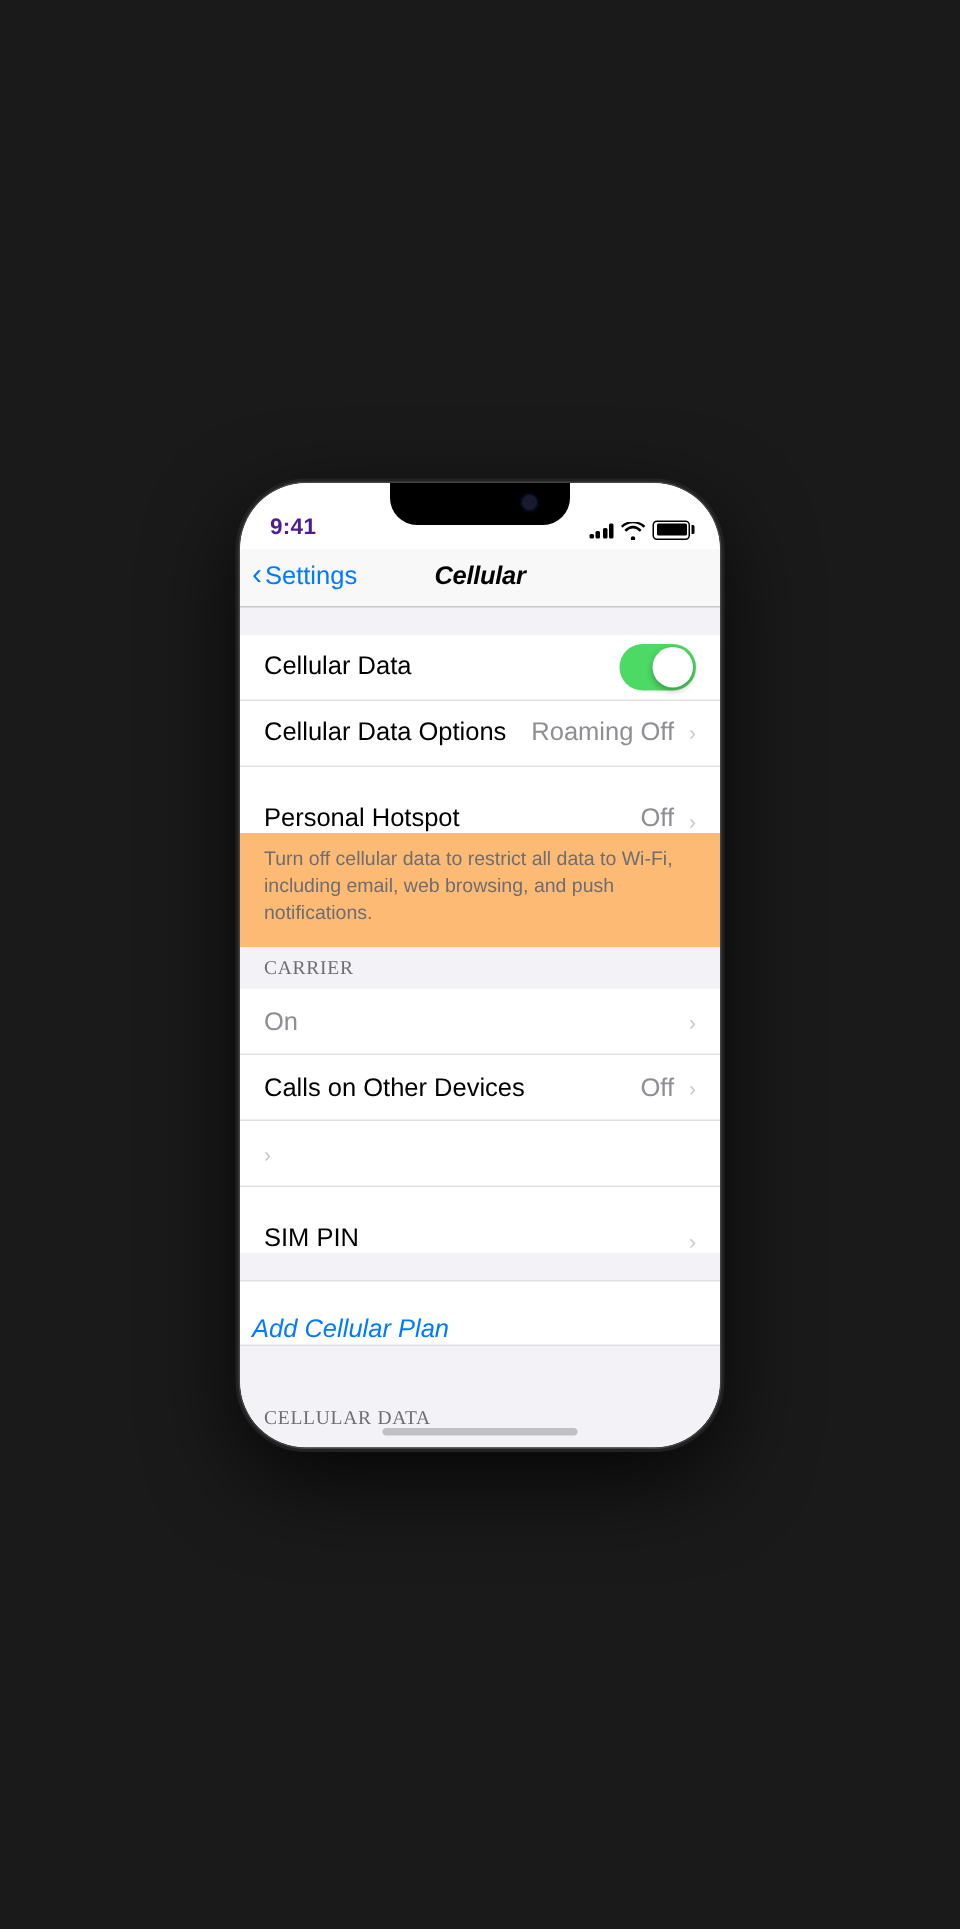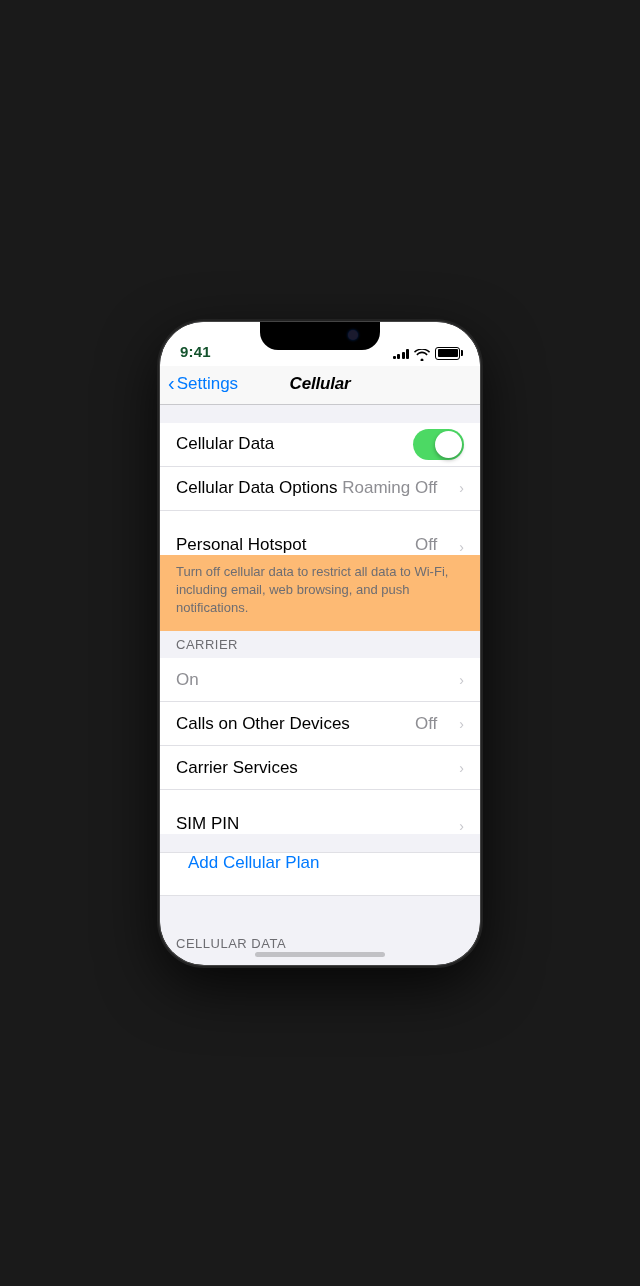--- a/index.html
+++ b/index.html
@@ -88,21 +88,21 @@
       background: #1a1a2e;
       border-radius: 50%;
       top: 8px;
       right: 22px;
       box-shadow: 0 0 3px rgba(0,100,255,0.4);
     }
 
     .status-time {
       font-size: 15px;
       font-weight: 600;
-      color: #14532d;
+      color: #4c1d95;
       letter-spacing: 0.2px;
     }
 
     .status-icons {
       display: flex;
       align-items: center;
       gap: 5px;
     }
 
     .signal-bars {
@@ -225,21 +225,21 @@
 
     .row-label {
       font-size: 17px;
       color: #000;
       flex: 1;
     }
 
     .row-value {
       font-size: 17px;
       color: #8e8e93;
-      margin-right: 22px;
+      margin-right: 10px;
     }
 
     .chevron-right {
       color: #c7c7cc;
       font-size: 14px;
       font-weight: 500;
     }
 
     
     .toggle {
@@ -273,31 +273,33 @@
 
     
     .section-header {
       padding: 6px 16px 6px;
       font-size: 13px;
       font-weight: 400;
       color: #6d6d72;
       text-transform: uppercase;
       letter-spacing: 0.5px;
       background: #f2f2f7;
+      font-family: Liberation Serif, serif;
     }
 
     
     .blue-link-row {
       background: white;
-      padding: 0 28px;
+      padding: 0 8px;
       min-height: 44px;
       display: flex;
-      align-items: flex-start;
+      align-items: flex-end;
       border-top: 0.5px solid #e0e0e5;
       border-bottom: 0.5px solid #e0e0e5;
+      font-style: italic;
     }
 
     .blue-link {
       font-size: 17px;
       color: #007aff;
       cursor: pointer;
     }
 
     
     .home-indicator {
@@ -382,21 +384,20 @@
         <div class="settings-row">
           <span class="row-value">On</span>
           <span class="chevron-right">›</span>
         </div>
         <div class="settings-row">
           <span class="row-label">Calls on Other Devices</span>
           <span class="row-value">Off</span>
           <span class="chevron-right">›</span>
         </div>
         <div class="settings-row">
-          <span class="row-label">Carrier Services</span>
           <span class="chevron-right">›</span>
         </div>
         <div class="settings-row">
           <span class="row-label">SIM PIN</span>
           <span class="chevron-right">›</span>
         </div>
       </div>
 
       <div class="section-gap-sm"></div>
 

